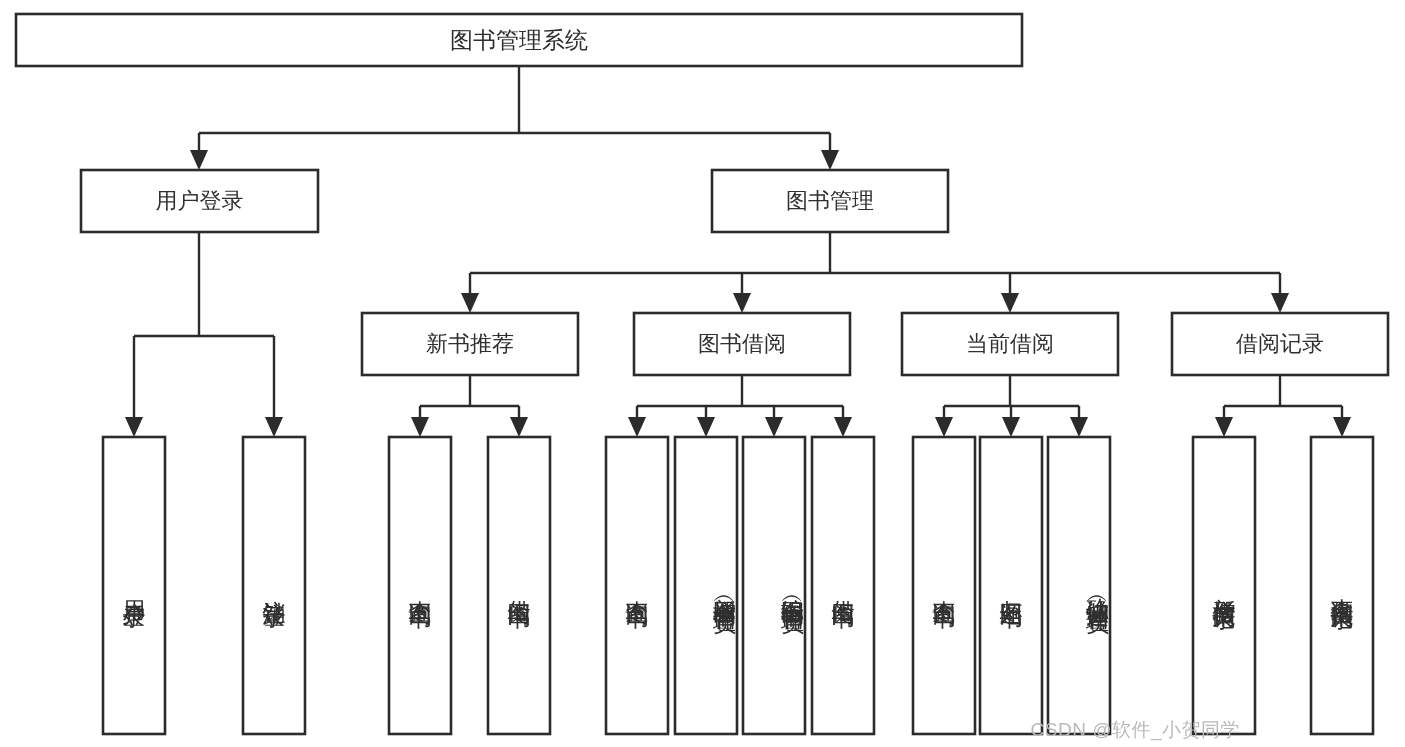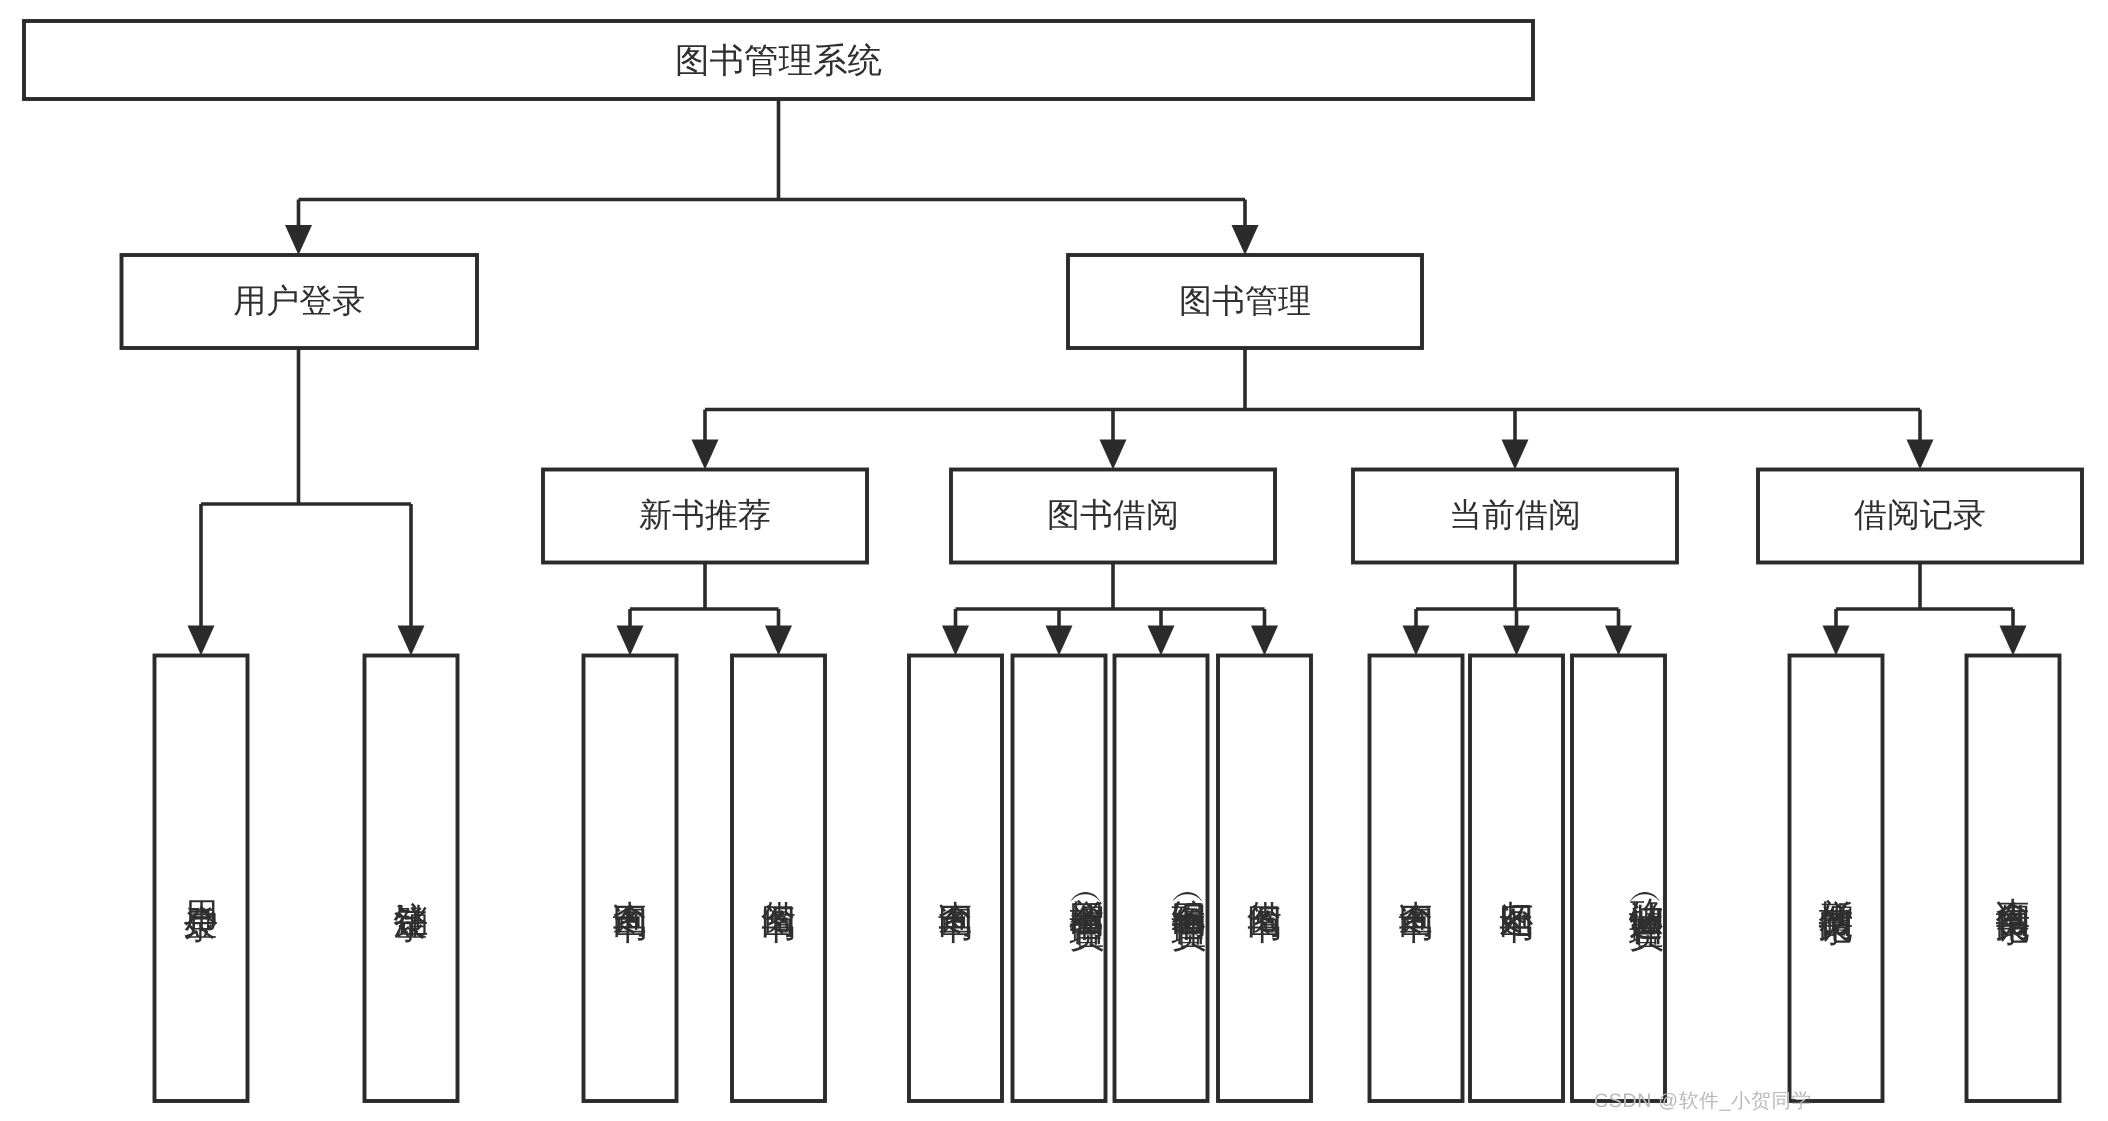--- a/index.html
+++ b/index.html
@@ -11,20 +11,21 @@
     width: 1405px;
     height: 747px;
     font-family: "Liberation Sans", "DejaVu Sans", sans-serif;
     overflow: hidden;
   }
   #diagram-root {
     position: relative;
     width: 1216px;
     height: 747px;
     background: #ffffff;
+    padding-left: 32px;
   }
   svg#tree-svg {
     position: absolute;
     left: 0;
     top: 0;
     width: 1405px;
     height: 747px;
   }
   .node-box {
     fill: #ffffff;
@@ -64,21 +65,21 @@
     letter-spacing: 2px;
     color: #2f2f2f;
     white-space: nowrap;
     pointer-events: none;
   }
   .watermark {
     position: absolute;
     right: 8px;
     bottom: 4px;
     font-family: "Liberation Sans", "DejaVu Sans", sans-serif;
-    font-size: 13px;
+    font-size: 19px;
     color: #b9b9b9;
     letter-spacing: 0.5px;
     white-space: nowrap;
   }
 </style>
 </head>
 <body>
 
 <div id="diagram-root">
 

